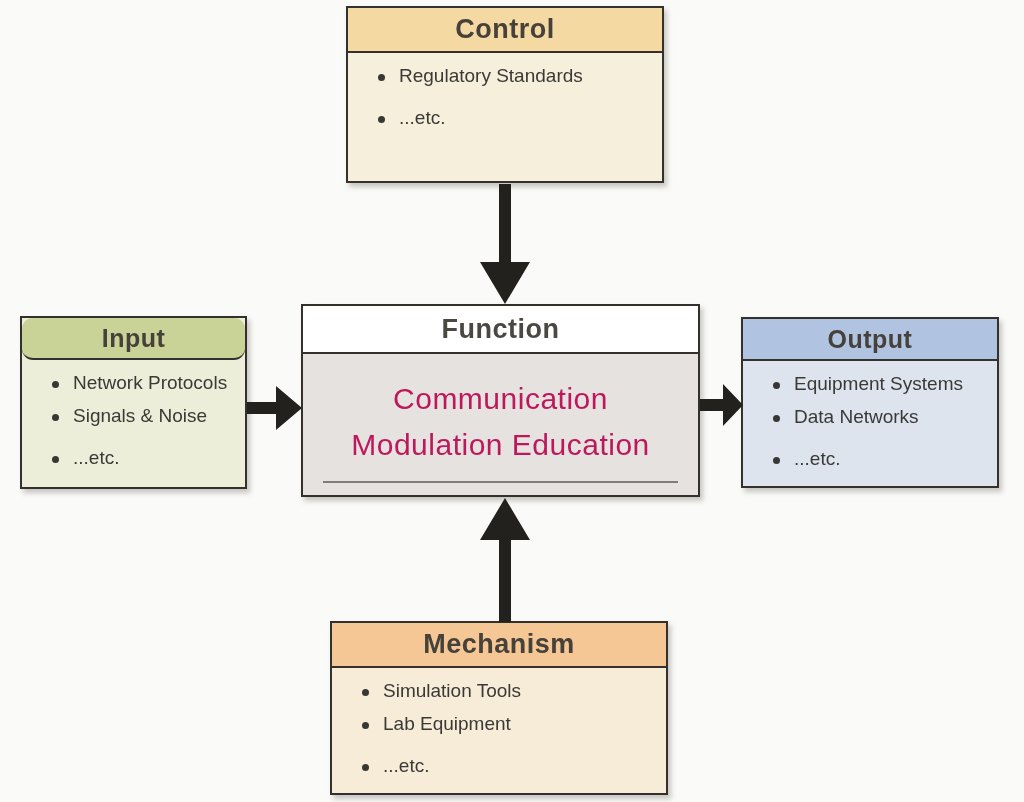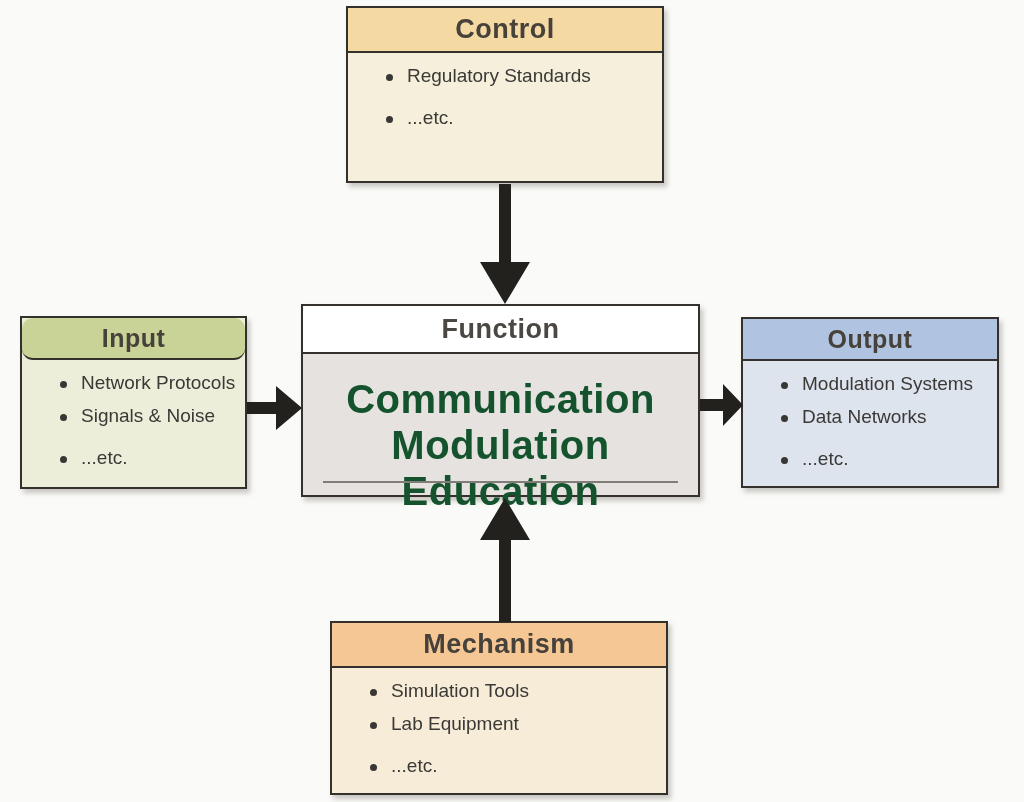--- a/index.html
+++ b/index.html
@@ -28,21 +28,21 @@
     justify-content: center;
   }
   .box-title {
     font-weight: bold;
     color: #46413a;
     letter-spacing: 0.5px;
   }
   .box-items {
     list-style: none;
     margin: 11px 0 0 0;
-    padding: 0 0 0 36px;
+    padding: 0 0 0 28px;
   }
   .box-items li {
     position: relative;
     padding-left: 23px;
     font-size: 19px;
     line-height: 24px;
     color: #3b3936;
     margin-top: 9px;
   }
   .box-items li::before {
@@ -72,23 +72,23 @@
   
   .box-function { left: 301px; top: 304px; width: 399px; height: 193px; background: #e5e2df; }
   .box-function .box-header { height: 46px; background: #ffffff; }
   .box-function .box-title { font-size: 27px; color: #4b4742; }
   .function-body {
     position: relative;
     height: 143px;
     text-align: center;
   }
   .function-line {
-    font-size: 40px;
-    font-weight: bold;
-    color: #14532d;
+    font-size: 30px;
+    font-weight: normal;
+    color: #be185d;
     line-height: 46px;
     letter-spacing: 0.5px;
   }
   .function-line.first { padding-top: 22px; }
   .function-underline {
     position: absolute;
     left: 20px;
     right: 20px;
     bottom: 14px;
     height: 2px;
@@ -145,21 +145,21 @@
       <div class="function-line">Modulation Education</div>
       <div class="function-underline"></div>
     </div>
   </div>
 
   <div class="box box-output">
     <div class="box-header">
       <span class="box-title">Output</span>
     </div>
     <ul class="box-items">
-      <li>Modulation Systems</li>
+      <li>Equipment Systems</li>
       <li>Data Networks</li>
       <li class="etc">...etc.</li>
     </ul>
   </div>
 
   <div class="box box-mechanism">
     <div class="box-header">
       <span class="box-title">Mechanism</span>
     </div>
     <ul class="box-items">

